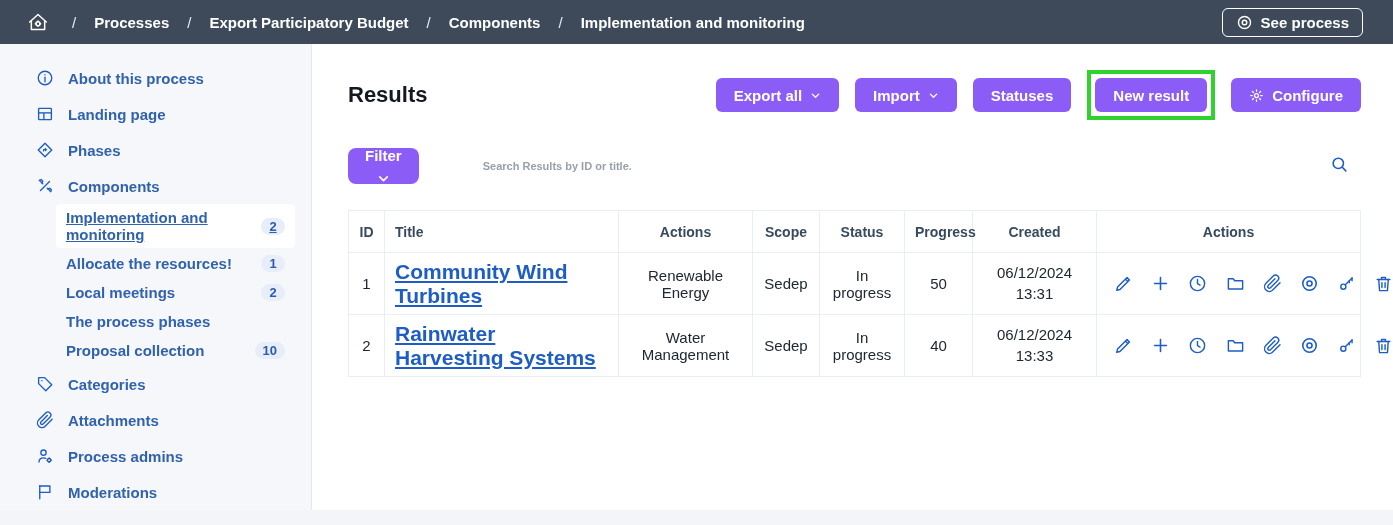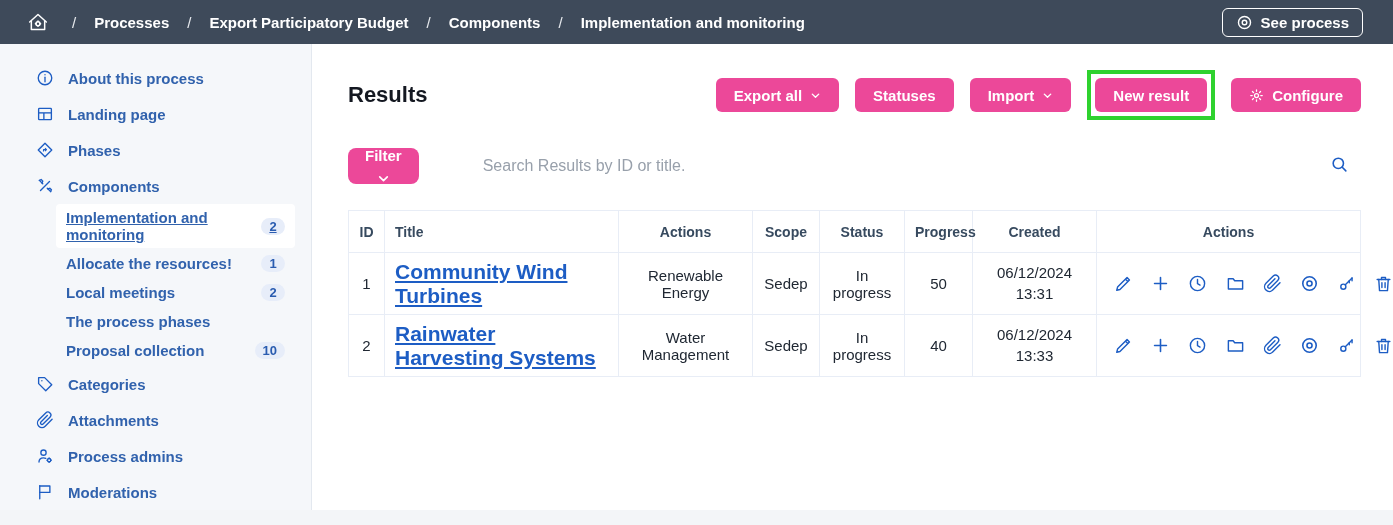--- a/index.html
+++ b/index.html
@@ -25,27 +25,27 @@
   .sub-item { display:flex; align-items:center; justify-content:space-between; padding:5px 10px; border-radius:4px; color:#3162ad; font-size:15px; font-weight:600; cursor:pointer; margin-bottom:2px; }
   .sub-item.selected { background:#ffffff; }
   .sub-item.selected .sub-label { font-weight:700; text-decoration:underline; }
   .sub-item.selected .badge { text-decoration:underline; }
   .badge { background:#e7edf9; color:#2a5cb0; font-size:13px; font-weight:700; border-radius:10px; padding:1px 8px; min-width:24px; text-align:center; }
 
   
   .results-head { display:flex; align-items:center;justify-content:center; }
   .page-title { font-size:22px; font-weight:700; color:#141821; }
   .head-actions { margin-left:auto; display:flex; align-items:center; gap:16px; }
-  .btn { display:inline-flex; align-items:center; justify-content:center; gap:8px; background:#ec4899; color:#fff; border:none; border-radius:6px; height:34px; padding:0 18px; font-size:15px; font-weight:700; font-family:inherit; cursor:pointer; white-space:nowrap; }
+  .btn { display:inline-flex; align-items:center; justify-content:center; gap:8px; background:#8b5cf6; color:#fff; border:none; border-radius:6px; height:34px; padding:0 18px; font-size:15px; font-weight:700; font-family:inherit; cursor:pointer; white-space:nowrap; }
   .highlight-box { border:4px solid #2fd22f; padding:4px; display:inline-flex; }
 
   
   .filter-row { display:flex; align-items:center; margin-top:28px; }
   .filter-btn { border-radius:8px; height:36px; padding:0 17px;flex-direction:column; }
-  .search-input { flex:1; border:none; outline:none; background:transparent; margin-left:28px; padding-left:36px; font-size:16px; color:#333; font-family:inherit; }
+  .search-input { flex:1; border:none; outline:none; background:transparent; margin-left:28px; padding-left:36px; font-size:11px; color:#333; font-family:inherit;font-weight:bold; }
   .search-input::placeholder { color:#98a0ab; }
   .search-btn { background:none; border:none; cursor:pointer; padding:4px; margin-right:8px; }
 
   
   table.results { width:100%; margin-top:26px; border-collapse:collapse; table-layout:fixed; }
   .results th { border:1px solid #e8edf6; font-size:14px; font-weight:700; color:#374a5f; height:42px; text-align:center; padding:0 10px; }
   .results th.col-title { text-align:left; }
   .results td { border:1px solid #e8edf6; font-size:15px; color:#202833; height:62px; text-align:center; padding:6px 10px; }
   .results td.cell-title { text-align:left; }
   .title-link { color:#1d5dc4; font-size:21px; font-weight:700; text-decoration:underline; cursor:pointer; }
@@ -199,29 +199,29 @@
       <div class="head-actions">
         <button class="btn">
           <span>Export all</span>
           <span style="display:inline-flex">
             <svg width="11" height="11" viewBox="0 0 24 24" fill="none" stroke="#fff" stroke-width="3" stroke-linecap="round" stroke-linejoin="round">
                 <path d="M5 9l7 7 7-7"></path>
               </svg>
           </span>
         </button>
         <button class="btn">
-          <span>Statuses</span>
-        </button>
-        <button class="btn">
           <span>Import</span>
           <span style="display:inline-flex">
             <svg width="11" height="11" viewBox="0 0 24 24" fill="none" stroke="#fff" stroke-width="3" stroke-linecap="round" stroke-linejoin="round">
                 <path d="M5 9l7 7 7-7"></path>
               </svg>
           </span>
+        </button>
+        <button class="btn">
+          <span>Statuses</span>
         </button>
         <span class="highlight-box">
           <button class="btn">
             <span>New result</span>
           </button>
         </span>
         <button class="btn">
           <span style="display:inline-flex">
             <svg width="15" height="15" viewBox="0 0 24 24" fill="none" stroke="#fff" stroke-width="2" stroke-linecap="round">
                 <circle cx="12" cy="12" r="3.2"></circle>

